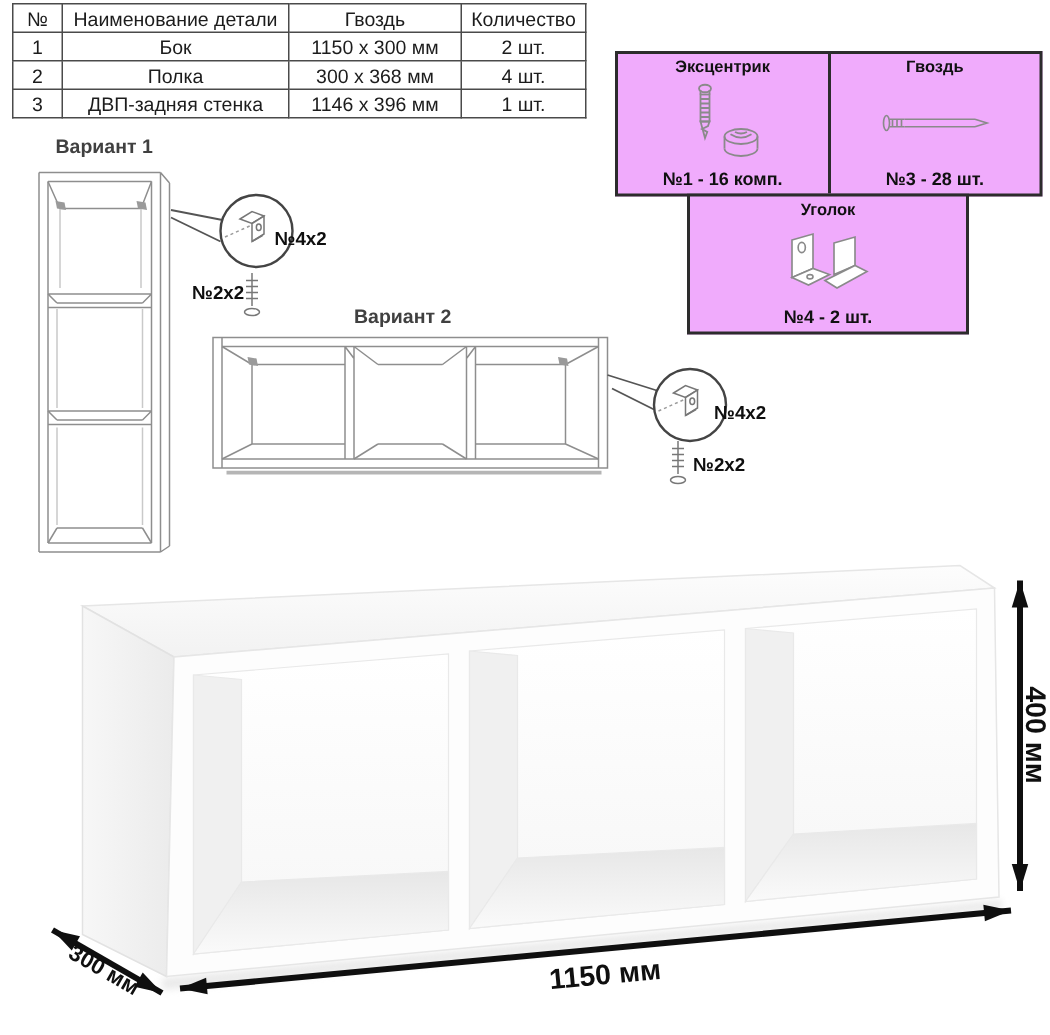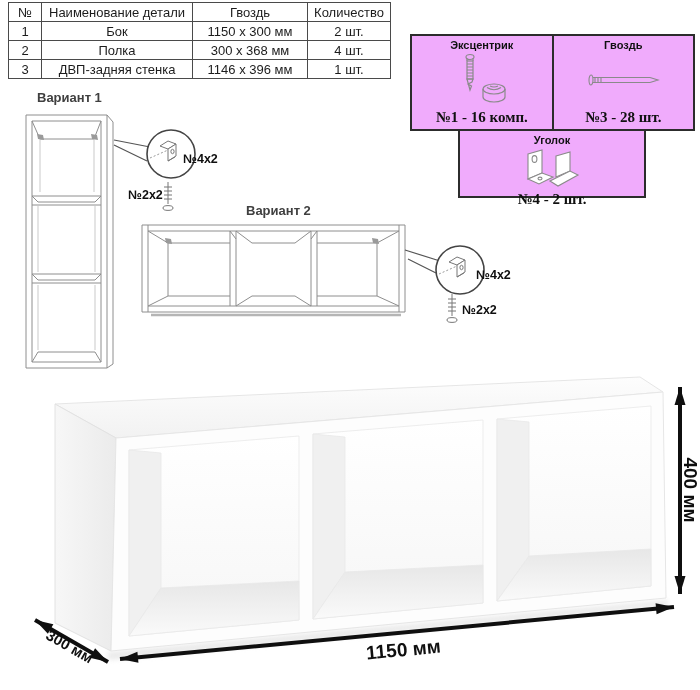--- a/index.html
+++ b/index.html
@@ -11,32 +11,32 @@
   table.parts td,table.parts th{border:1.5px solid #4a4a4a;height:18px;
               padding:0 4px;font-weight:normal;white-space:nowrap;}
   .c-num{width:24px;text-align:center;}
   .c-name{width:142px;text-align:center;padding-left:6px;}
   .c-size{width:106px;text-align:center;}
   .c-qty{width:74px;text-align:center;}
   table.parts th{text-align:center;}
   
   .hw-row{position:absolute;display:flex;}
   .hw-row1{left:410px;top:34px;width:285px;height:97px;}
-  .hw-row2{left:458px;top:129px;width:188px;height:69px;}
+  .hw-row2{left:458px;top:129px;width:188px;height:94px;}
   .hw-cell{flex:1;border:2px solid #2c2c2c;background:#f0abfc;display:flex;
            flex-direction:column;align-items:center;box-sizing:border-box;}
   .hw-cell + .hw-cell{margin-left:-2px;}
   .hw-title{font-weight:bold;font-size:11px;line-height:1.15;text-align:center;
             margin-top:3px;color:#111;}
   .hw-icon{flex:1;display:flex;align-items:center;justify-content:center;}
-  .hw-count{font-weight:bold;font-size:15px;margin-bottom:3px;color:#111;font-family:Liberation Serif, serif;}
+  .hw-count{font-weight:bold;font-size:12px;margin-bottom:3px;color:#111;}
   
   .variant-title{position:absolute;font-weight:bold;font-size:13px;color:#404040;}
   .vt1{left:37px;top:90px;}
-  .vt2{left:233px;top:203px;padding-left:13px;}
+  .vt2{left:223px;top:203px;padding-left:13px;}
   svg.overlay{position:absolute;left:0;top:0;}
   .dim-label{font-family:"Liberation Sans",sans-serif;font-weight:bold;fill:#0f0f0f;}
   .co-label{font-family:"Liberation Sans",sans-serif;font-weight:bold;font-size:12.5px;fill:#0f0f0f;}
 </style>
 </head>
 <body>
 
 <div class="page">
 
   <svg class="overlay" width="700" height="690" viewBox="0 0 700 690">

